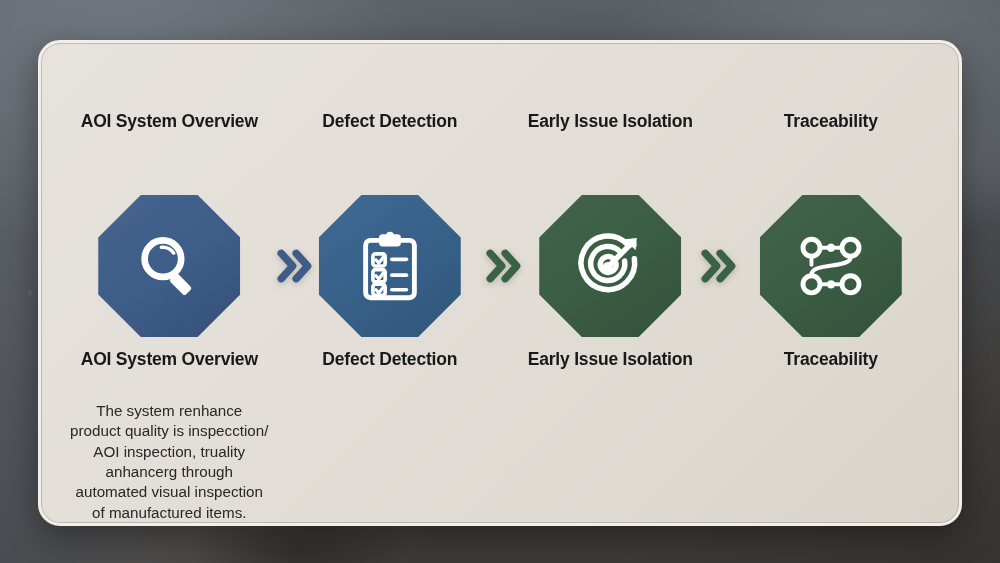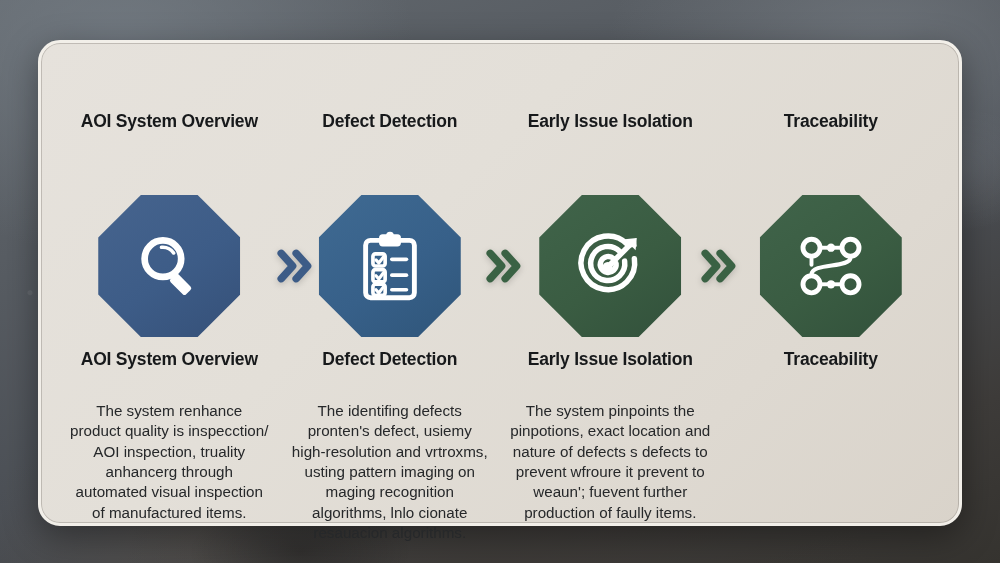--- a/index.html
+++ b/index.html
@@ -233,24 +233,22 @@
     </div>
   </div>
 
   <div class="content-row">
     <div class="content-cell">
       <div class="content-heading">AOI System Overview</div>
       <div class="content-body">The system renhance product quality is inspecction/ AOI inspection, truality anhancerg through automated visual inspection of manufactured items.</div>
     </div>
     <div class="content-cell">
       <div class="content-heading">Defect Detection</div>
-      <div class="content-body">The identifing defects pronten's defect, usiemy high-resolution and vrtroxms, usting pattern imaging on maging recognition algorithms, lnlo cionate resauacion algorithms.</div>
     </div>
     <div class="content-cell">
       <div class="content-heading">Early Issue Isolation</div>
-      <div class="content-body">The system pinpoints the pinpotions, exact location and nature of defects s defects to prevent wfroure it prevent to weaun'; fuevent further production of faully items.</div>
     </div>
     <div class="content-cell">
       <div class="content-heading">Traceability</div>
     </div>
   </div>
 
 </div>
 
 </body></html>

